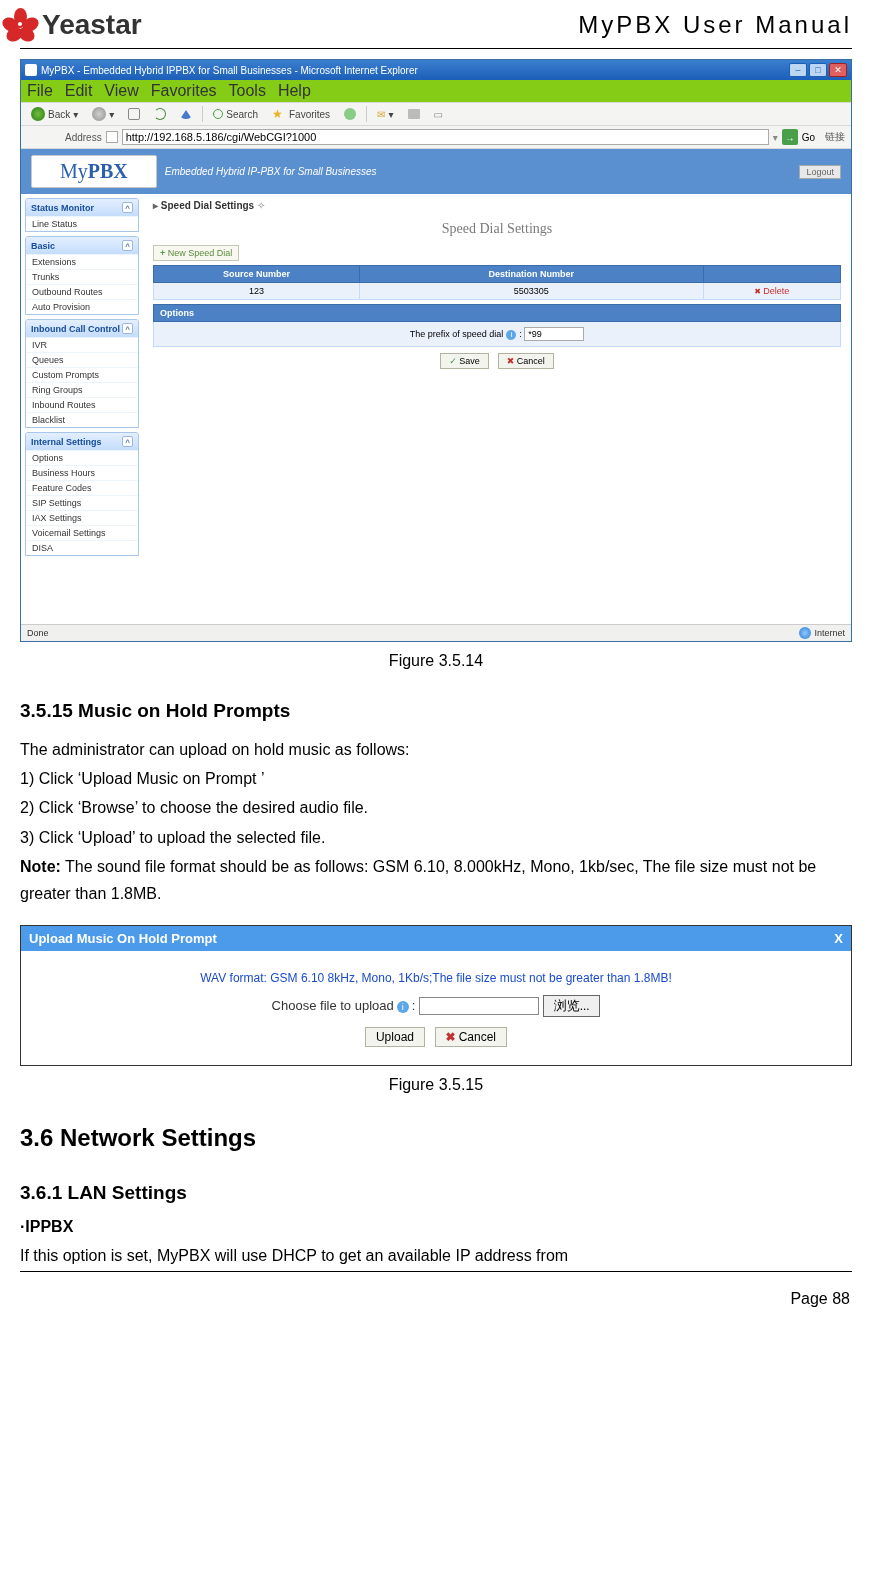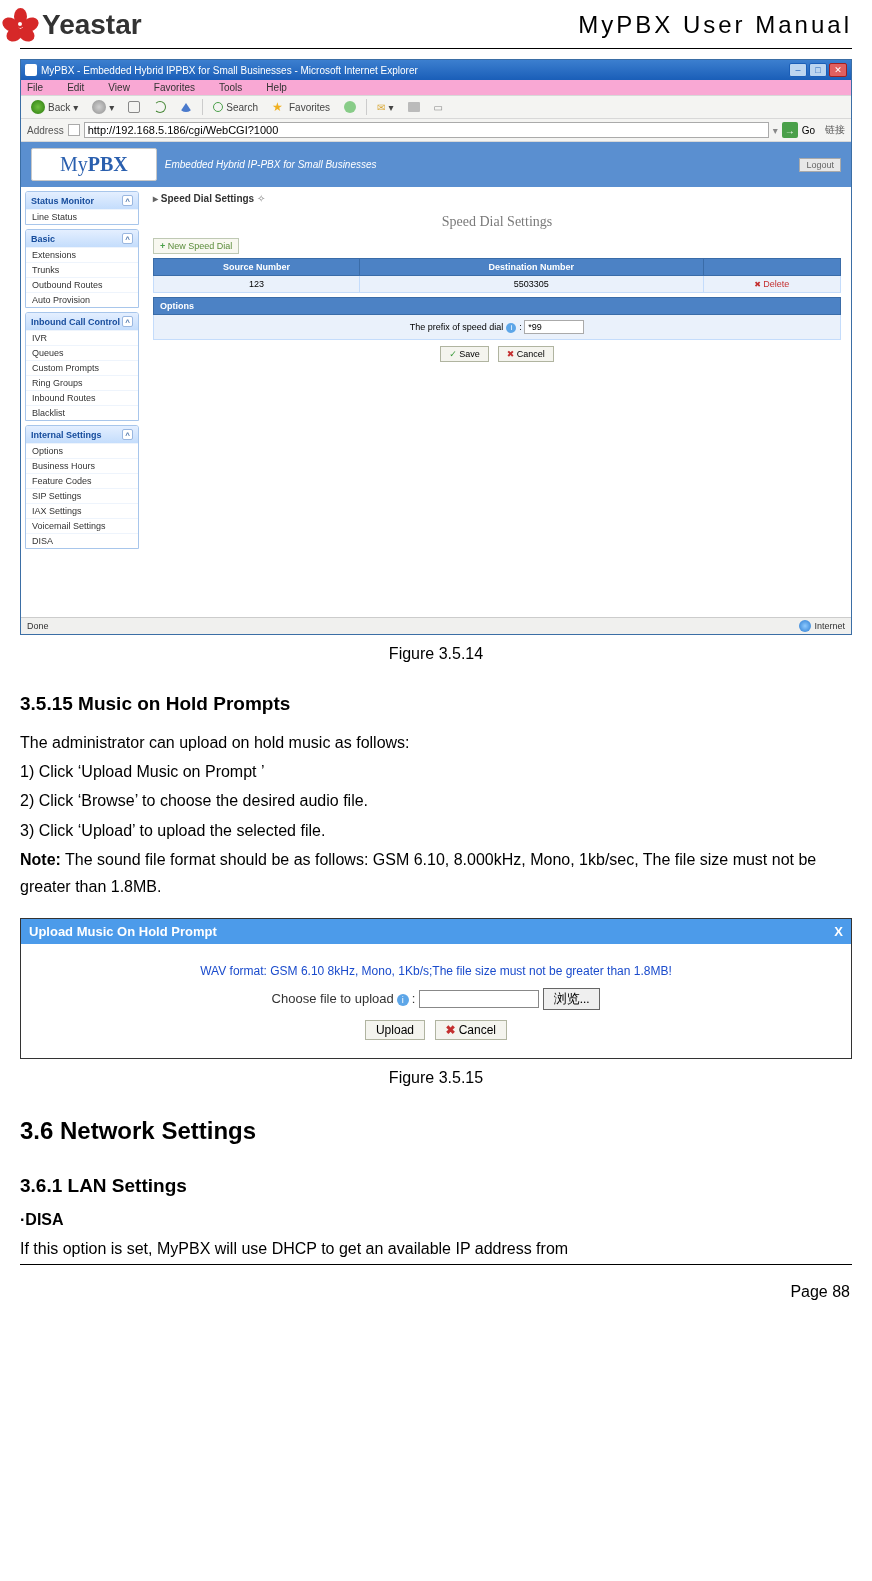--- a/index.html
+++ b/index.html
@@ -76,21 +76,21 @@
     display:inline-block;
   }
   .ie-title-text { flex:1; font-size:10px; }
   .ie-winbtns { display:flex; gap:2px; }
   .ie-winbtn {
     width:18px;height:14px;background:#bcd5f0;border:1px solid #1a5eb8;
     border-radius:2px;font-size:9px;text-align:center;line-height:12px;color:#1a5eb8;
   }
   .ie-winbtn.close { background:#e06060;color:#fff;border-color:#a02020;}
   .ie-menubar {
-    display:flex;gap:24px;padding:2px 6px;background:#f9a8d4;font-size:10px;
+    display:flex;gap:12px;padding:2px 6px;background:#84cc16;font-size:16px;
     color:#333;border-bottom:1px solid #d8d8d8;
   }
   .ie-toolbar {
     display:flex;gap:6px;align-items:center;padding:3px 6px;
     background:#f4f4f2;border-bottom:1px solid #d8d8d8;font-size:10px;color:#444;
   }
   .ie-tbtn {
     display:flex;align-items:center;gap:3px;padding:1px 4px;
   }
   .ie-tbtn .ico {
@@ -103,21 +103,21 @@
   .ico.home{width:0;height:0;border-left:6px solid transparent;border-right:6px solid transparent;border-bottom:9px solid #4a7acc;}
   .ico.search{width:10px;height:10px;border:1.5px solid #4aa04a;border-radius:50%;position:relative;}
   .ico.fav{color:#f0b020;font-size:12px;}
   .ico.media{width:12px;height:12px;background:#88cc88;border-radius:50%;}
   .ico.print{width:12px;height:10px;background:#bbb;border-radius:1px;}
   .ie-toolbar .sep{width:1px;height:16px;background:#ccc;}
   .ie-addrbar {
     display:flex;align-items:center;gap:4px;padding:3px 6px;
     background:#f4f4f2;border-bottom:1px solid #d8d8d8;font-size:10px;
   }
-  .ie-addr-label{color:#555;}
+  .ie-addr-label{color:#555;margin-left:38px;}
   .ie-addr-ico{width:12px;height:12px;background:#fff;border:1px solid #aaa;display:inline-block;}
   .ie-addr {
     flex:1;border:1px solid #aaa;background:#fff;padding:1px 3px;height:16px;
     font-size:11px;
   }
   .ie-go {
     width:16px;height:16px;background:#4aa04a;border-radius:2px;
     display:flex;align-items:center;justify-content:center;color:#fff;
   }
   .ie-body {
@@ -465,19 +465,19 @@
       <span class="mini-btn upload">Upload</span>
       <span class="mini-btn"><span class="cancel-x">✖</span><span>Cancel</span></span>
     </div>
   </div>
 </div>
 
 <div class="caption">Figure 3.5.15</div>
 
 <div class="section-h2">3.6 Network Settings</div>
 <div class="section-h3">3.6.1 LAN Settings</div>
-<div class="section-h4">·DISA</div>
+<div class="section-h4">·IPPBX</div>
 <p class="para">If this option is set, MyPBX will use DHCP to get an available IP address from</p>
 
 </div>
 
 <hr class="footer-rule">
 <div class="page-footer">Page 88</div>
 
 </body></html>

